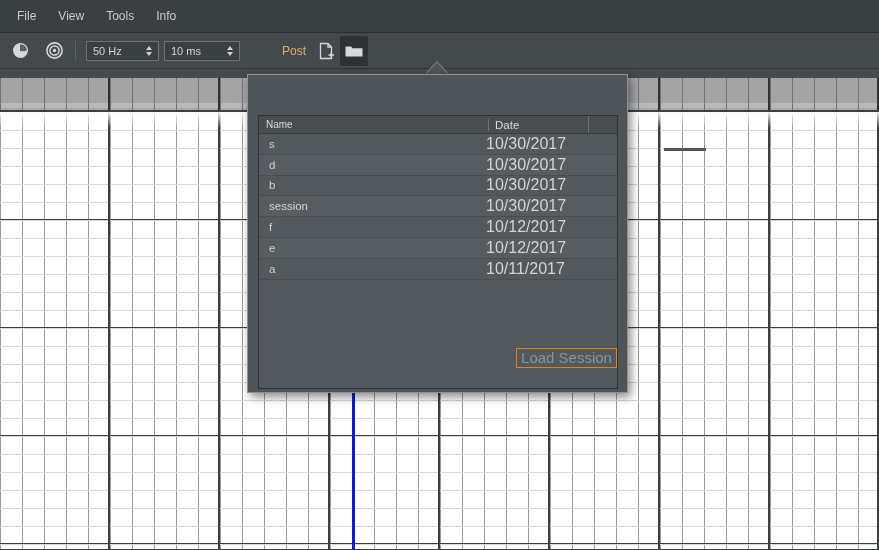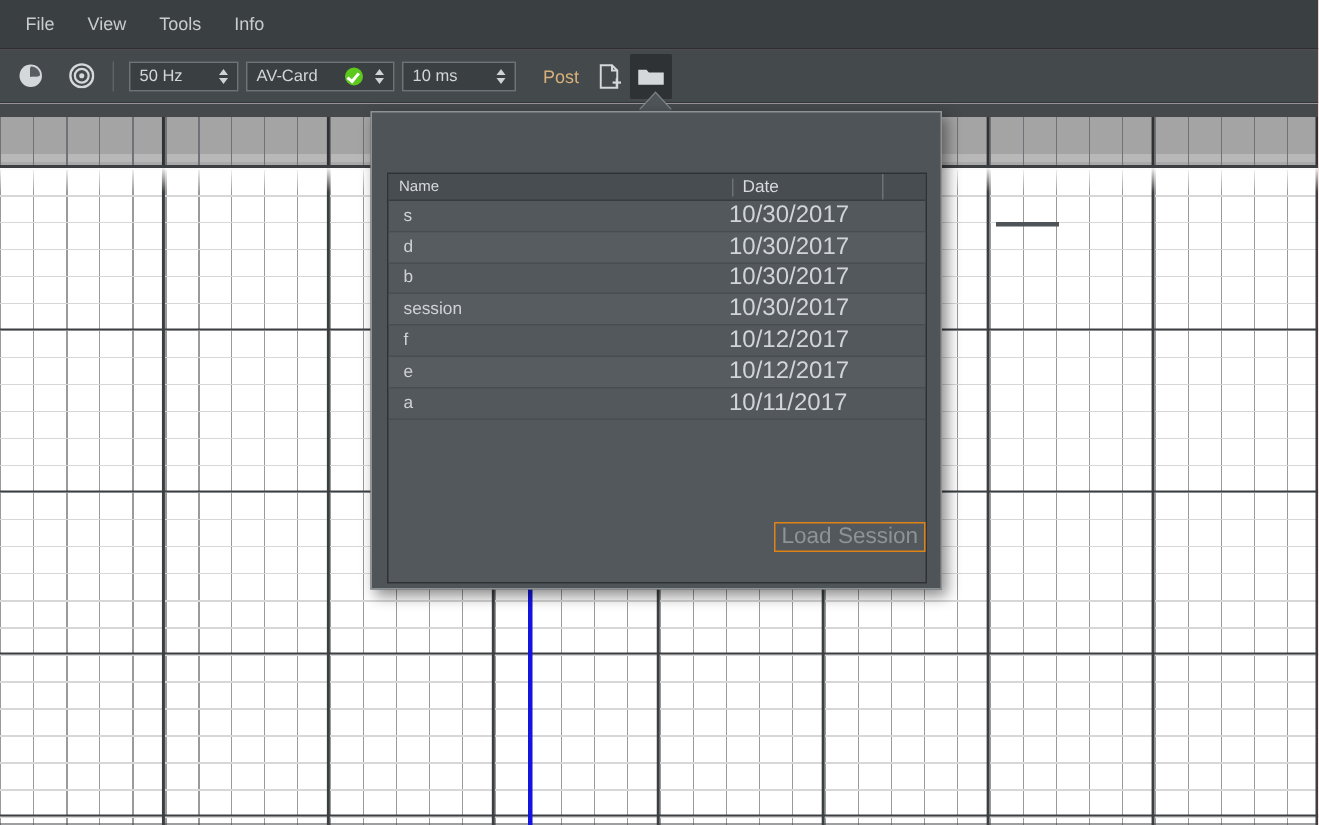--- a/index.html
+++ b/index.html
@@ -6,21 +6,21 @@
     margin: 0;
     padding: 0;
     background: #ffffff;
   }
   #app {
     position: relative;
     width: 879px;
     height: 550px;
     overflow: hidden;
     font-family: "Liberation Sans", sans-serif;
-    background: #fca5a5;
+    background: #be185d;
     user-select: none;
   }
 
   
   #menubar {
     position: absolute;
     left: 0; top: 0;
     width: 879px; height: 33px;
     background: #3a3f42;
     border-bottom: 1px solid #2b2f31;
@@ -113,21 +113,21 @@
     left: 3px; top: 2px;
     width: 3px; height: 6px;
     border-right: 2px solid #fff;
     border-bottom: 2px solid #fff;
     transform: rotate(40deg);
   }
 
   #post-label {
     font-size: 12px;
     color: #d8b07a;
-    margin-left: 18px;
+    margin-left: 42px;
     margin-right: 6px;
   }
   .tb-btn {
     width: 28px; height: 30px;
     display: flex;
     align-items: center;
     justify-content: center;
     cursor: pointer;
     border-radius: 1px;
   }
@@ -396,28 +396,20 @@
     <div class="tb-sep"></div>
 
     <div class="combo" style="width:73px">
       <span class="combo-text">50 Hz</span>
       <span class="spin">
         <span class="up"></span>
           <span class="dn"></span>
       </span>
     </div>
 
-    <div class="combo" style="width:99px">
-      <span class="combo-text">AV-Card</span>
-      <span class="ok-badge"></span>
-      <span class="spin">
-        <span class="up"></span>
-          <span class="dn"></span>
-      </span>
-    </div>
 
     <div class="combo" style="width:76px">
       <span class="combo-text">10 ms</span>
       <span class="spin">
         <span class="up"></span>
           <span class="dn"></span>
       </span>
     </div>
 
     <span id="post-label">Post</span>

